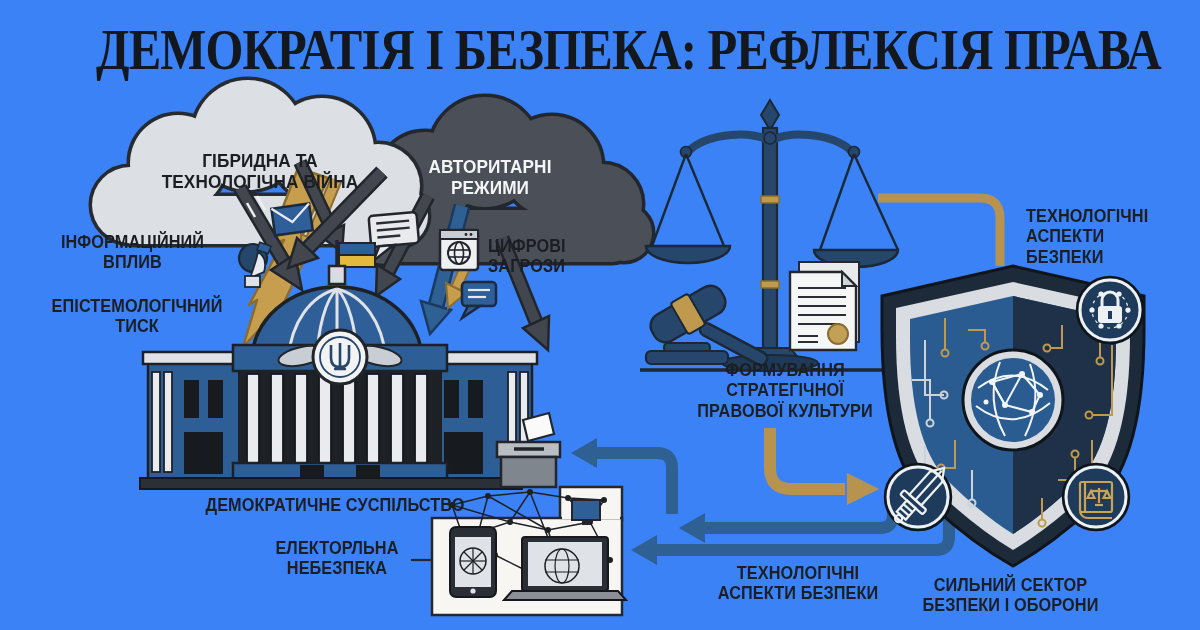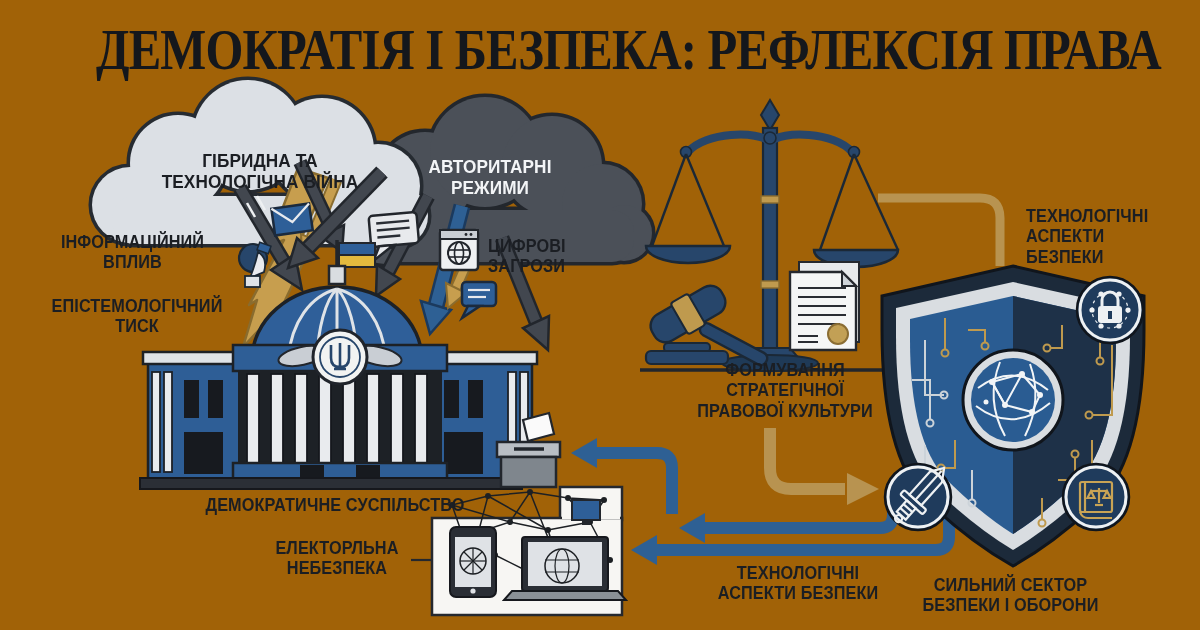--- a/index.html
+++ b/index.html
@@ -1,16 +1,16 @@
 <!DOCTYPE html>
 <html><head>
 <meta charset="utf-8">
 <style>
   html,body{margin:0;padding:0;background:#f4f2ec;}
-  #stage{position:relative;width:1200px;height:630px;background:#a16207;overflow:hidden;
+  #stage{position:relative;width:1200px;height:630px;background:#3b82f6;overflow:hidden;
          font-family:"Liberation Sans",sans-serif;}
   #scene{position:absolute;left:0;top:0;}
   .title{position:absolute;top:16px;left:0;right:0;text-align:center;
          font-family:"Liberation Serif",serif;font-weight:bold;font-size:58px;
          color:#14171c;white-space:nowrap;transform:scaleX(0.84);letter-spacing:-1px;}
   .lbl{position:absolute;font-weight:bold;color:#1b1e23;text-align:center;
        line-height:1.16;font-size:17.5px;transform:scaleX(0.93);letter-spacing:.1px;}
   .lbl span{display:block;}
   .lbl.white{color:#f3f5f7;}
   .lbl.leftal{text-align:left;transform-origin:left center;}

